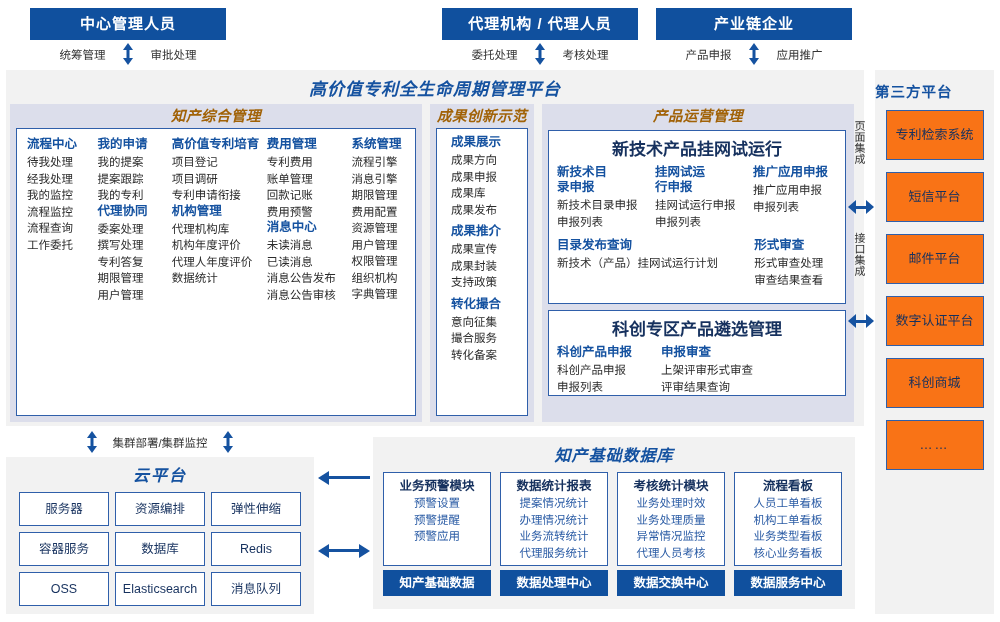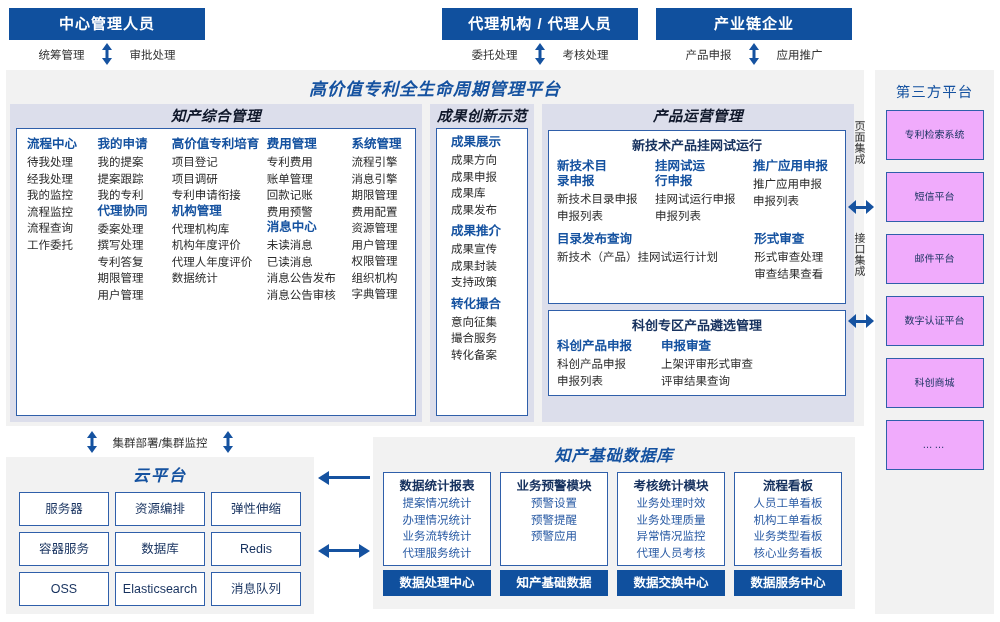--- a/index.html
+++ b/index.html
@@ -46,31 +46,31 @@
     position:absolute;left:6px;top:70px;width:858px;height:356px;
     background:#f2f2f2;
   }
   #platform-title{
     position:absolute;left:0;top:5px;width:858px;text-align:center;
     font-size:17px;font-weight:bold;font-style:italic;color:#1552a0;letter-spacing:1px;
   }
   .zone{position:absolute;background:#dcdeeb;}
   .zone-title{
     text-align:center;font-size:14.5px;font-weight:bold;font-style:italic;
-    color:#0f172a;line-height:20px;padding-top:2px;letter-spacing:.5px;
+    color:#a16207;line-height:20px;padding-top:2px;letter-spacing:.5px;
   }
   .zone-body{
     position:absolute;left:6px;right:6px;bottom:6px;top:24px;
     background:#ffffff;border:1.5px solid #2f5faa;
   }
   .inner-box{
     position:absolute;background:#fff;border:1.5px solid #2f5faa;
   }
   .inner-head{
-    text-align:center;font-size:13px;font-weight:bold;color:#16315e;
+    text-align:center;font-size:17px;font-weight:bold;color:#16315e;
     padding:4px 12px 3px;
   }
   .col-h{
     font-size:12.5px;font-weight:bold;color:#1552a0;line-height:15px;margin-bottom:2px;
   }
   .col-i{
     font-size:11.5px;color:#2b2b2b;line-height:16.5px;white-space:nowrap;
   }
   .cols{display:flex;}
   .col{display:flex;flex-direction:column;}
@@ -92,26 +92,26 @@
   #boxC1{left:6px;top:26px;width:296px;height:172px;}
   #boxC2{left:6px;top:206px;width:296px;height:84px;}
   .c-cols{display:flex;padding:2px 0 0 8px;}
   .c-col{display:flex;flex-direction:column;}
 
   
   #third{
     position:absolute;left:875px;top:70px;width:119px;height:544px;background:#f2f2f2;
   }
   #third-title{
-    text-align:center;font-size:14.5px;font-weight:normal;color:#1552a0;
+    text-align:left;font-size:14.5px;font-weight:bold;color:#1552a0;
     padding-top:10px;letter-spacing:1px;
   }
   .tp-item{
     margin:9px auto 12px;width:96px;height:48px;line-height:48px;text-align:center;
-    background:#f0abfc;border:1.5px solid #2f5faa;font-size:10px;color:#16315e;
+    background:#f97316;border:1.5px solid #2f5faa;font-size:13px;color:#16315e;
   }
   
   #integ{position:absolute;left:848px;top:120px;width:26px;height:270px;}
   .vlabel{
     writing-mode:vertical-rl;text-orientation:upright;
     font-size:11px;color:#333;letter-spacing:0px;line-height:13px;
   }
   .h-arrow2{width:26px;height:14px;position:relative;margin:4px 0;}
   .h-arrow2 .bar{position:absolute;left:5px;top:6px;width:16px;height:3px;background:#1552a0;}
   .h-arrow2 .la,.h-arrow2 .ra{position:absolute;top:0;border-top:7px solid transparent;border-bottom:7px solid transparent;}
@@ -167,21 +167,21 @@
   #arrow-left-1 .la{position:absolute;left:0;top:1px;border-top:7px solid transparent;border-bottom:7px solid transparent;border-right:11px solid #1552a0;}
   #arrow-bi-2{position:absolute;left:318px;top:543px;width:52px;height:16px;}
   #arrow-bi-2 .bar{position:absolute;left:9px;top:6px;width:34px;height:3px;background:#1552a0;}
   #arrow-bi-2 .la{position:absolute;left:0;top:1px;border-top:7px solid transparent;border-bottom:7px solid transparent;border-right:11px solid #1552a0;}
   #arrow-bi-2 .ra{position:absolute;right:0;top:1px;border-top:7px solid transparent;border-bottom:7px solid transparent;border-left:11px solid #1552a0;}
 </style>
 </head>
 <body>
 
 <div id="role-bar">
-  <div class="role-group" style="left:9px;width:196px;">
+  <div class="role-group" style="left:30px;width:196px;">
     <div class="role-tab">中心管理人员</div>
     <div class="role-actions">
       <span class="lbl">统筹管理</span>
       <span class="vert-arrow">
           <i></i>
         </span>
       <span class="lbl">审批处理</span>
     </div>
   </div>
   <div class="role-group" style="left:442px;width:196px;">
@@ -405,36 +405,36 @@
   <span class="bar"></span>
     <span class="la"></span>
     <span class="ra"></span>
 </div>
 
 <div id="dbpanel">
   <div id="db-title">知产基础数据库</div>
   <div id="db-cols">
       <div class="db-col">
         <div class="db-box">
+          <div class="db-h">业务预警模块</div>
+          <div class="db-i">预警设置</div>
+          <div class="db-i">预警提醒</div>
+          <div class="db-i">预警应用</div>
+        </div>
+        <div class="db-foot">知产基础数据</div>
+      </div>
+      <div class="db-col">
+        <div class="db-box">
           <div class="db-h">数据统计报表</div>
           <div class="db-i">提案情况统计</div>
           <div class="db-i">办理情况统计</div>
           <div class="db-i">业务流转统计</div>
           <div class="db-i">代理服务统计</div>
         </div>
         <div class="db-foot">数据处理中心</div>
-      </div>
-      <div class="db-col">
-        <div class="db-box">
-          <div class="db-h">业务预警模块</div>
-          <div class="db-i">预警设置</div>
-          <div class="db-i">预警提醒</div>
-          <div class="db-i">预警应用</div>
-        </div>
-        <div class="db-foot">知产基础数据</div>
       </div>
       <div class="db-col">
         <div class="db-box">
           <div class="db-h">考核统计模块</div>
           <div class="db-i">业务处理时效</div>
           <div class="db-i">业务处理质量</div>
           <div class="db-i">异常情况监控</div>
           <div class="db-i">代理人员考核</div>
         </div>
         <div class="db-foot">数据交换中心</div>

